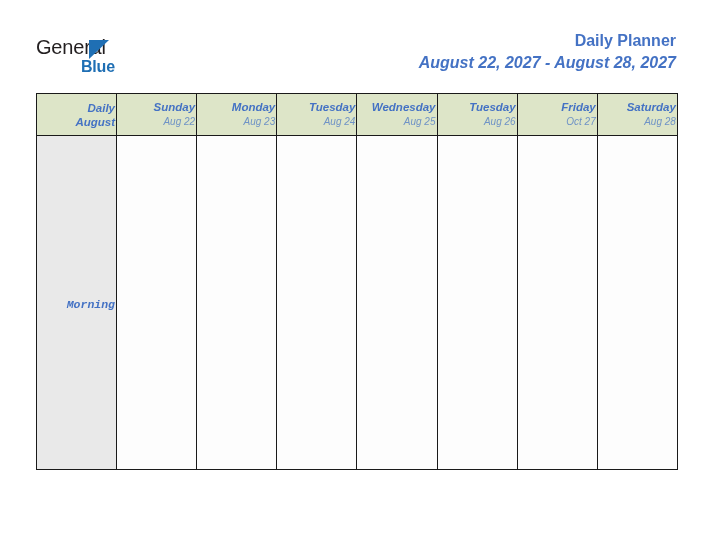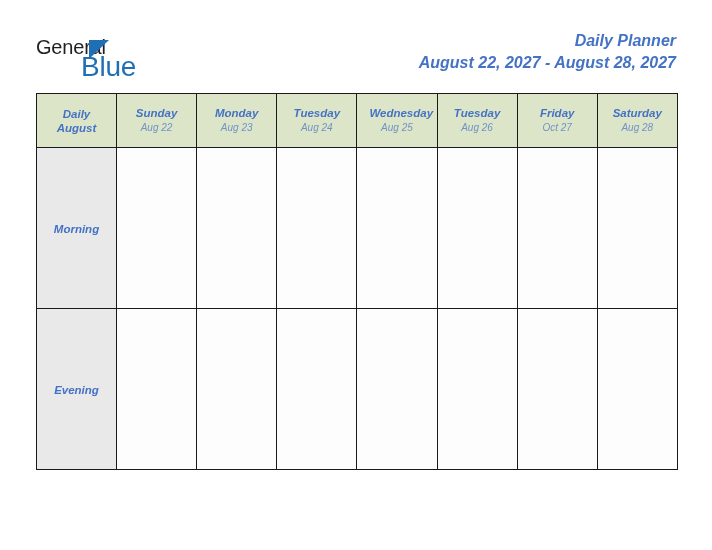--- a/index.html
+++ b/index.html
@@ -51,39 +51,38 @@
     width: 0;
     height: 0;
     border-top: 19px solid #1f6fb4;
     border-right: 20px solid transparent;
   }
   .brand-word-blue {
     position: absolute;
     left: 45px;
     top: 20px;
     font-family: "Liberation Sans", sans-serif;
-    font-size: 28px;
-    font-weight: 400;
+    font-size: 16px;
+    font-weight: 700;
     color: #1f6fb4;
     letter-spacing: -0.2px;
     line-height: 20px;
     white-space: nowrap;
     text-align: center;
   }
 
   .title-block {
     position: absolute;
     right: 36px;
     top: 30px;
     text-align: right;
   }
   .planner-title {
     font-family: "Liberation Sans", sans-serif;
     font-size: 16px;
-    font-style: italic;
     font-weight: bold;
     color: #4472c4;
     line-height: 22px;
     white-space: nowrap;
   }
   .planner-range {
     font-family: "Liberation Sans", sans-serif;
     font-size: 16px;
     font-style: italic;
     font-weight: bold;
@@ -102,24 +101,24 @@
   }
   table.planner-table {
     border-collapse: collapse;
     table-layout: fixed;
     width: 641px;
     height: 377px;
   }
   table.planner-table td,
   table.planner-table th {
     border: 1px solid #1a1a1a;
-    padding: 12px;
+    padding: 1px;
     margin: 0;
     vertical-align: middle;
-    text-align: center;
+    text-align: right;
   }
   col.label-col { width: 80px; }
   col.day-col   { width: 80.14px; }
 
   th.header-cell {
     background: #dde5c8;
     height: 42px;
     padding: 4px 2px;
     box-sizing: border-box;
   }
@@ -146,21 +145,21 @@
     font-weight: normal;
     color: #6f93c6;
     line-height: 14px;
   }
 
   td.period-cell {
     background: #e9e9e9;
     width: 80px;
   }
   .period-label {
-    font-family: Liberation Sans, sans-serif;
+    font-family: Liberation Mono, monospace;
     font-size: 11.5px;
     font-style: italic;
     font-weight: bold;
     color: #4472c4;
     line-height: 14px;
   }
   td.slot-cell {
     background: #fdfdfd;
   }
   tr.period-row { height: 111.6px; }
@@ -238,27 +237,15 @@
           <span class="period-label">Morning</span>
         </td>
         <td class="slot-cell"></td>
         <td class="slot-cell"></td>
         <td class="slot-cell"></td>
         <td class="slot-cell"></td>
         <td class="slot-cell"></td>
         <td class="slot-cell"></td>
         <td class="slot-cell"></td>
       </tr>
-      <tr class="period-row">
-        <td class="period-cell">
-          <span class="period-label">Evening</span>
-        </td>
-        <td class="slot-cell"></td>
-        <td class="slot-cell"></td>
-        <td class="slot-cell"></td>
-        <td class="slot-cell"></td>
-        <td class="slot-cell"></td>
-        <td class="slot-cell"></td>
-        <td class="slot-cell"></td>
-      </tr>
     </tbody>
   </table>
 </div>
 
 </body></html>

